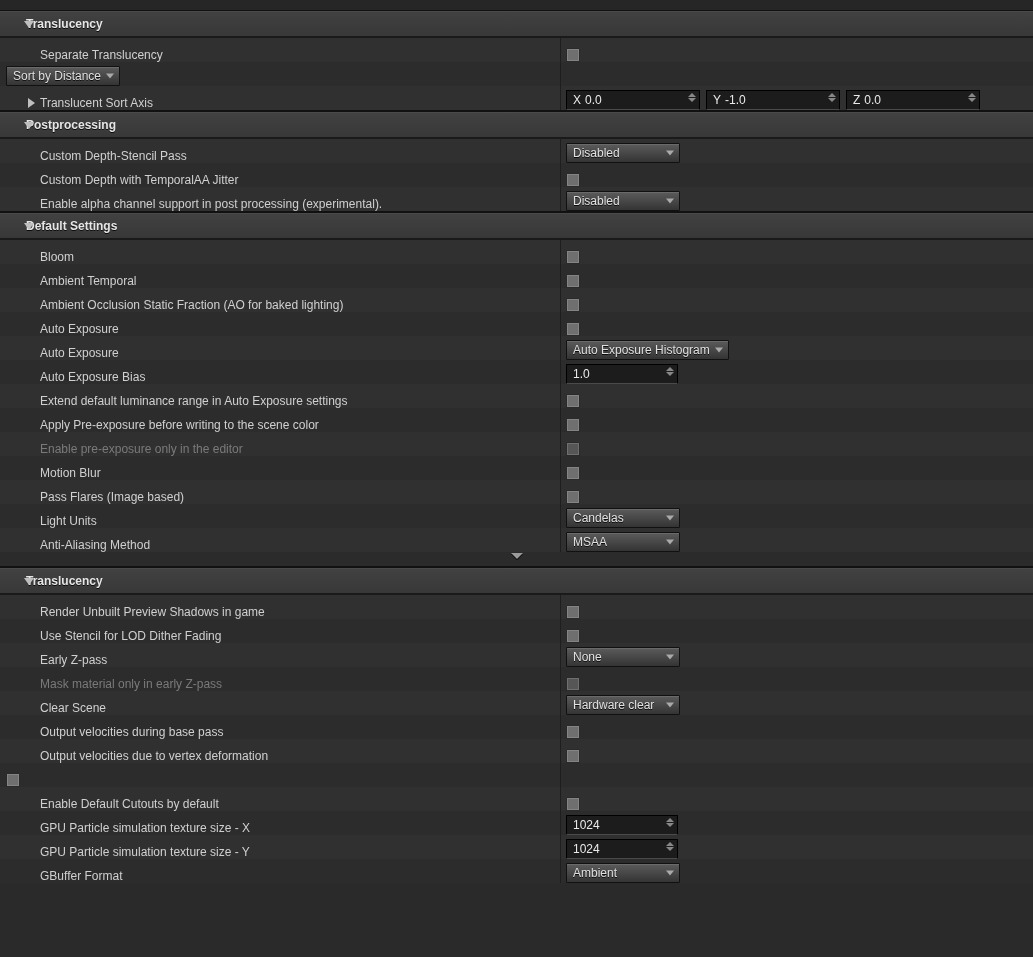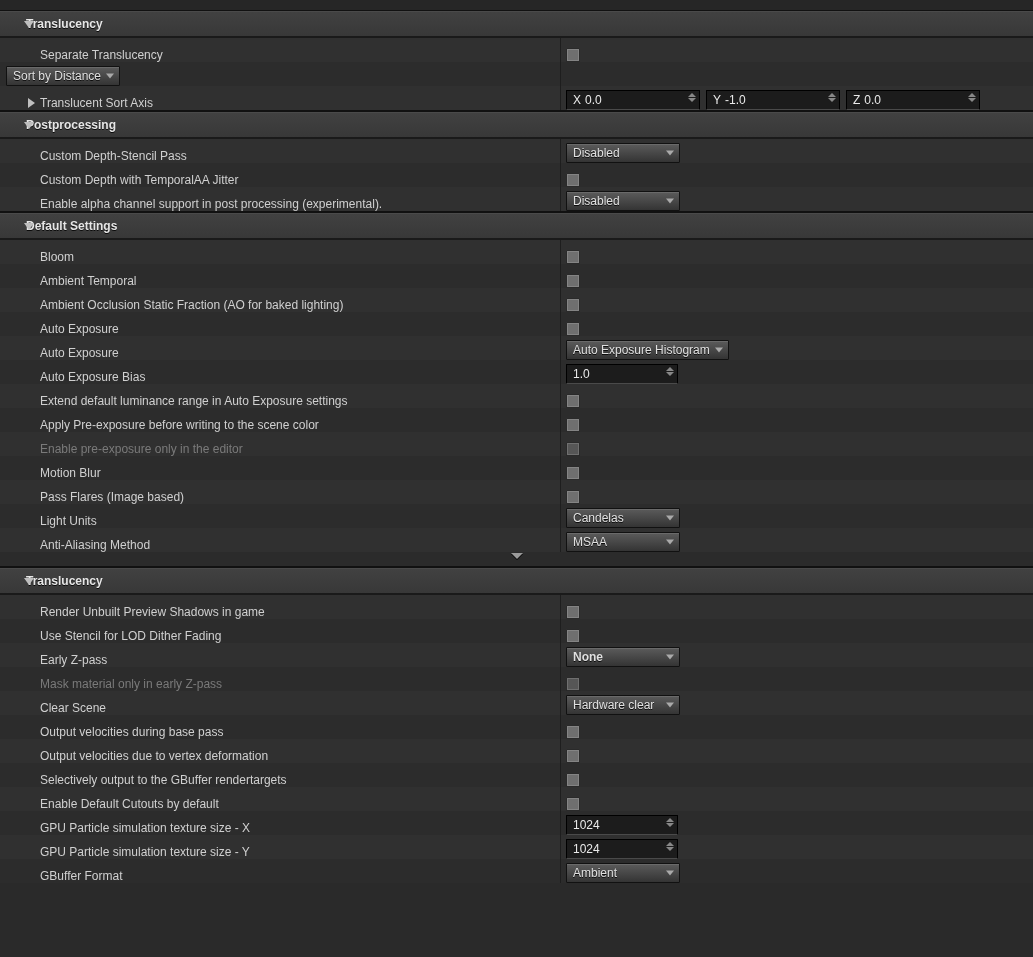--- a/index.html
+++ b/index.html
@@ -342,21 +342,21 @@
       <div class="value-cell">
         <span class="checkbox"></span>
       </div>
     </div>
   <div class="row">
       <div class="divider"></div>
       <div class="label-cell">
         <span class="label">Early Z-pass</span>
       </div>
       <div class="value-cell">
-        <span class="dropdown" style="min-width:88px;font-weight:bold;">
+        <span class="dropdown" style="min-width:88px;">
           <span>None</span>
           <span class="caret"></span>
         </span>
       </div>
     </div>
   <div class="row disabled">
       <div class="divider"></div>
       <div class="label-cell">
         <span class="label">Mask material only in early Z-pass</span>
       </div>
@@ -389,23 +389,20 @@
       <div class="divider"></div>
       <div class="label-cell">
         <span class="label">Output velocities due to vertex deformation</span>
       </div>
       <div class="value-cell">
         <span class="checkbox"></span>
       </div>
     </div>
   <div class="row">
       <div class="divider"></div>
-      <div class="label-cell">
-        <span class="label">Selectively output to the GBuffer rendertargets</span>
-      </div>
       <div class="value-cell">
         <span class="checkbox"></span>
       </div>
     </div>
   <div class="row">
       <div class="divider"></div>
       <div class="label-cell">
         <span class="label">Enable Default Cutouts by default</span>
       </div>
       <div class="value-cell">

